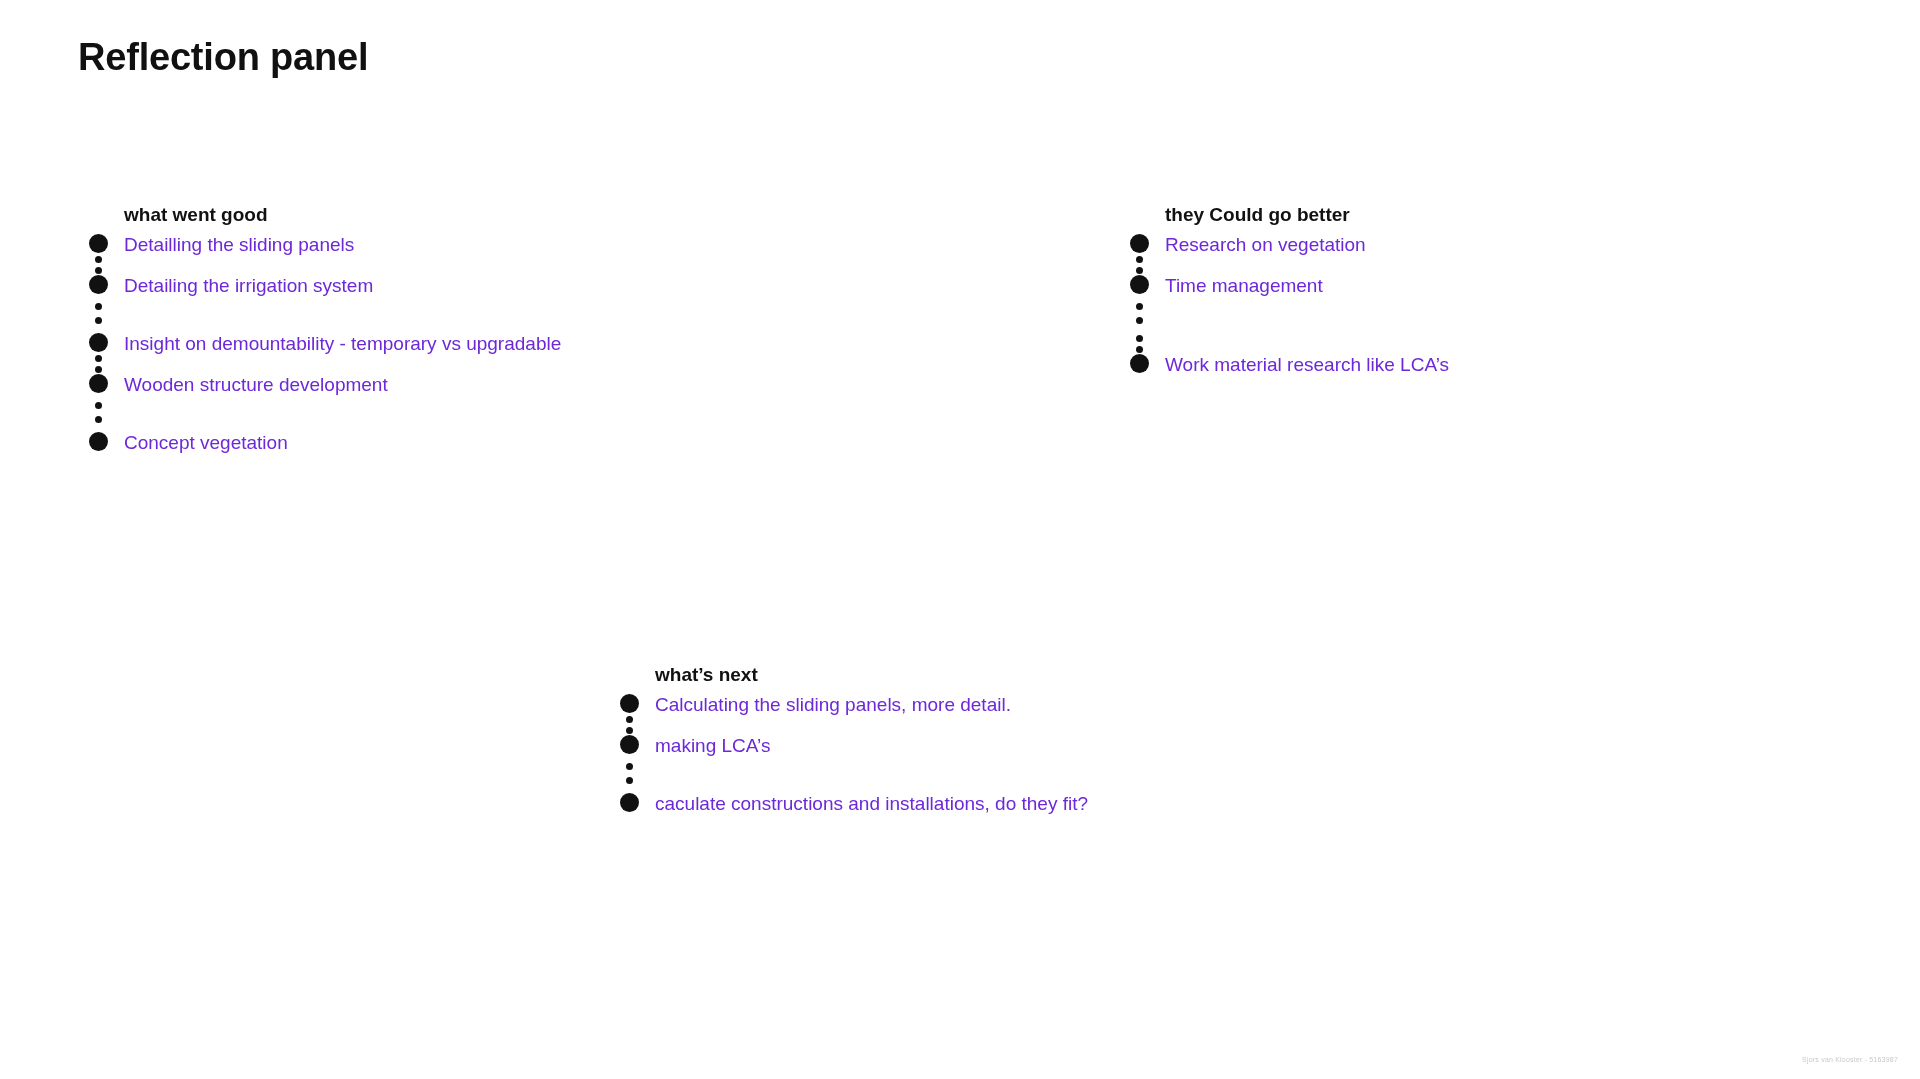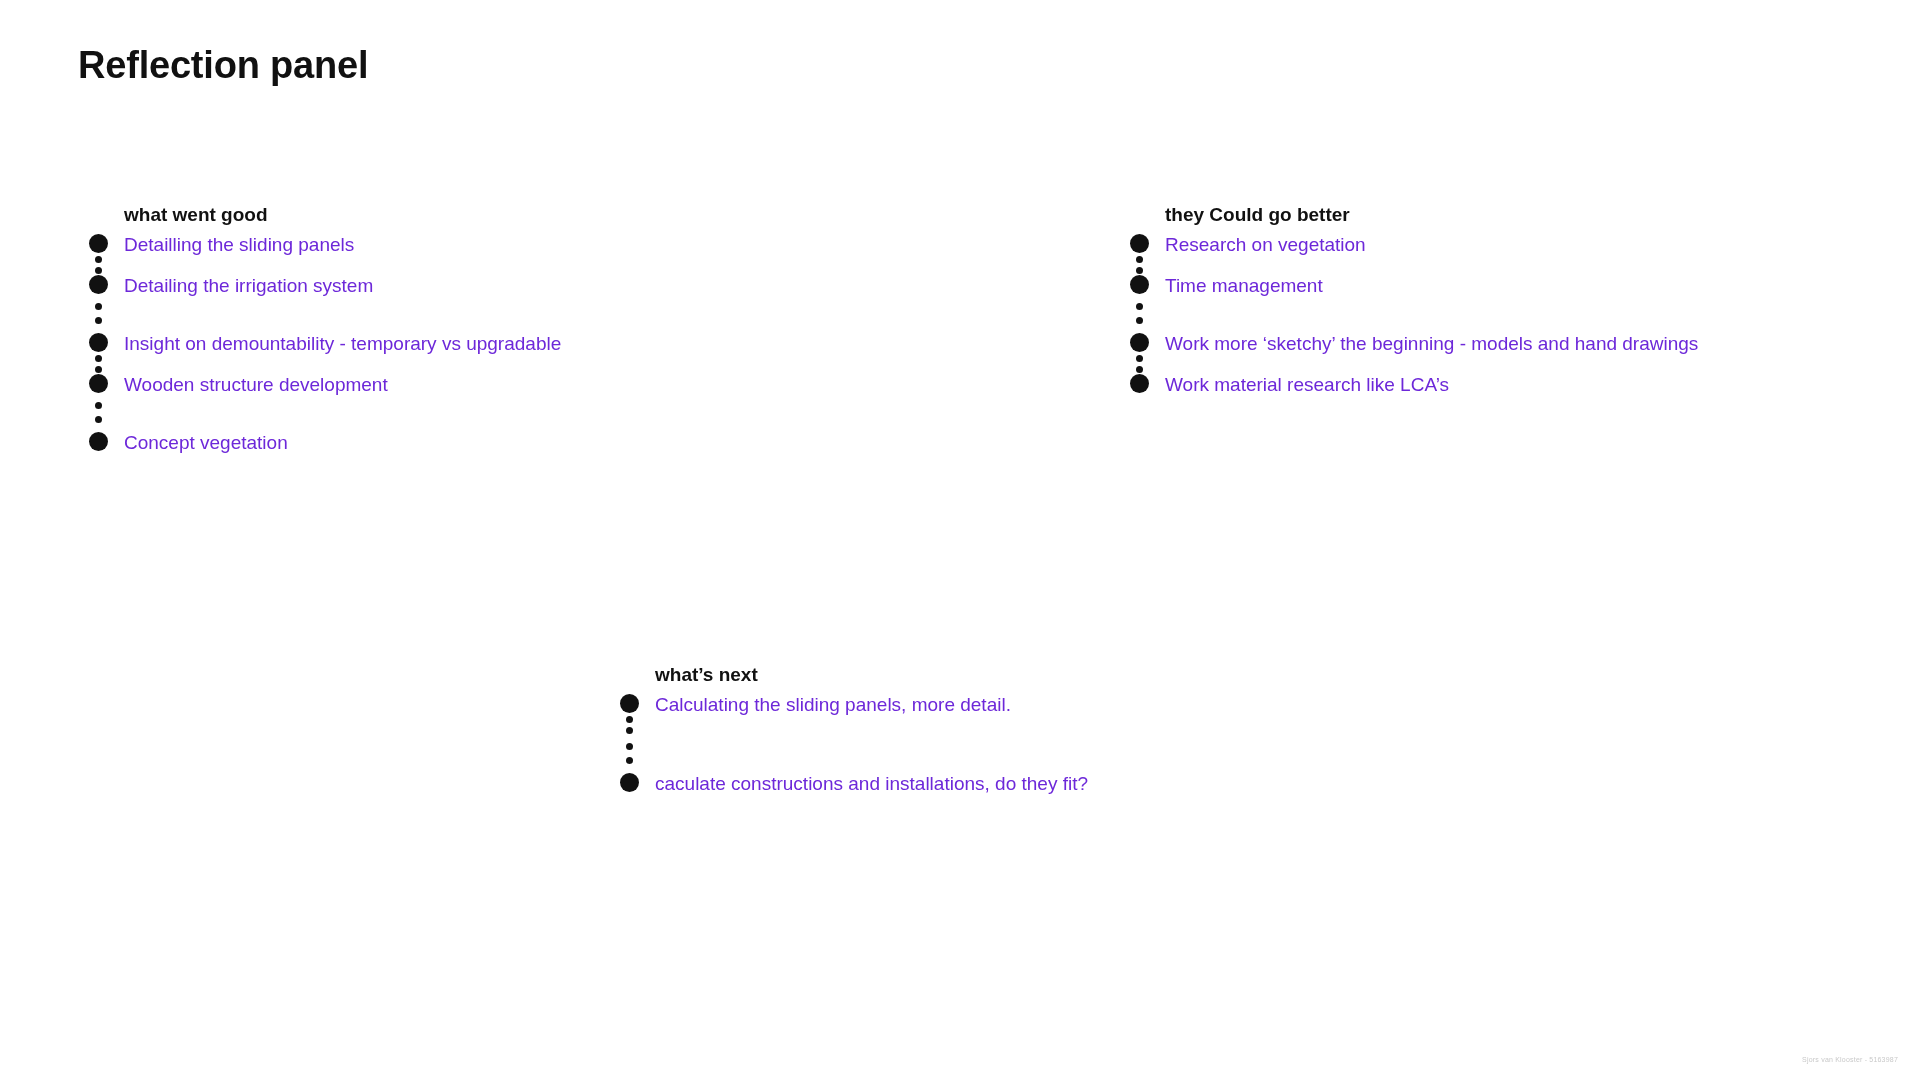--- a/index.html
+++ b/index.html
@@ -19,21 +19,21 @@
 
   .slide {
     position: absolute;
     inset: 0;
     background: #ffffff;
   }
 
   .page-title {
     position: absolute;
     left: 78px;
-    top: 44px;
+    top: 36px;
     font-size: 38px;
     font-weight: bold;
     letter-spacing: -0.2px;
     color: #111111;
     white-space: nowrap;
   }
 
   
   .panel {
     position: absolute;
@@ -203,26 +203,20 @@
         <div class="bullet-col">
           <div class="bullet"></div>
         </div>
         <div class="item-label">Time management</div>
       </div>
       <div class="connector tall">
         <div class="dot d1"></div>
         <div class="dot d2"></div>
       </div>
 
-      <div class="item">
-        <div class="bullet-col">
-          <div class="bullet"></div>
-        </div>
-        <div class="item-label">Work more ‘sketchy’ the beginning - models and hand drawings</div>
-      </div>
       <div class="connector">
         <div class="dot d1"></div>
         <div class="dot d2"></div>
       </div>
 
       <div class="item">
         <div class="bullet-col">
           <div class="bullet"></div>
         </div>
         <div class="item-label">Work material research like LCA’s</div>
@@ -239,20 +233,26 @@
         <div class="bullet-col">
           <div class="bullet"></div>
         </div>
         <div class="item-label">Calculating the sliding panels, more detail.</div>
       </div>
       <div class="connector">
         <div class="dot d1"></div>
         <div class="dot d2"></div>
       </div>
 
+      <div class="item">
+        <div class="bullet-col">
+          <div class="bullet"></div>
+        </div>
+        <div class="item-label">making LCA’s</div>
+      </div>
       <div class="connector tall">
         <div class="dot d1"></div>
         <div class="dot d2"></div>
       </div>
 
       <div class="item">
         <div class="bullet-col">
           <div class="bullet"></div>
         </div>
         <div class="item-label">caculate constructions and installations, do they fit?</div>

